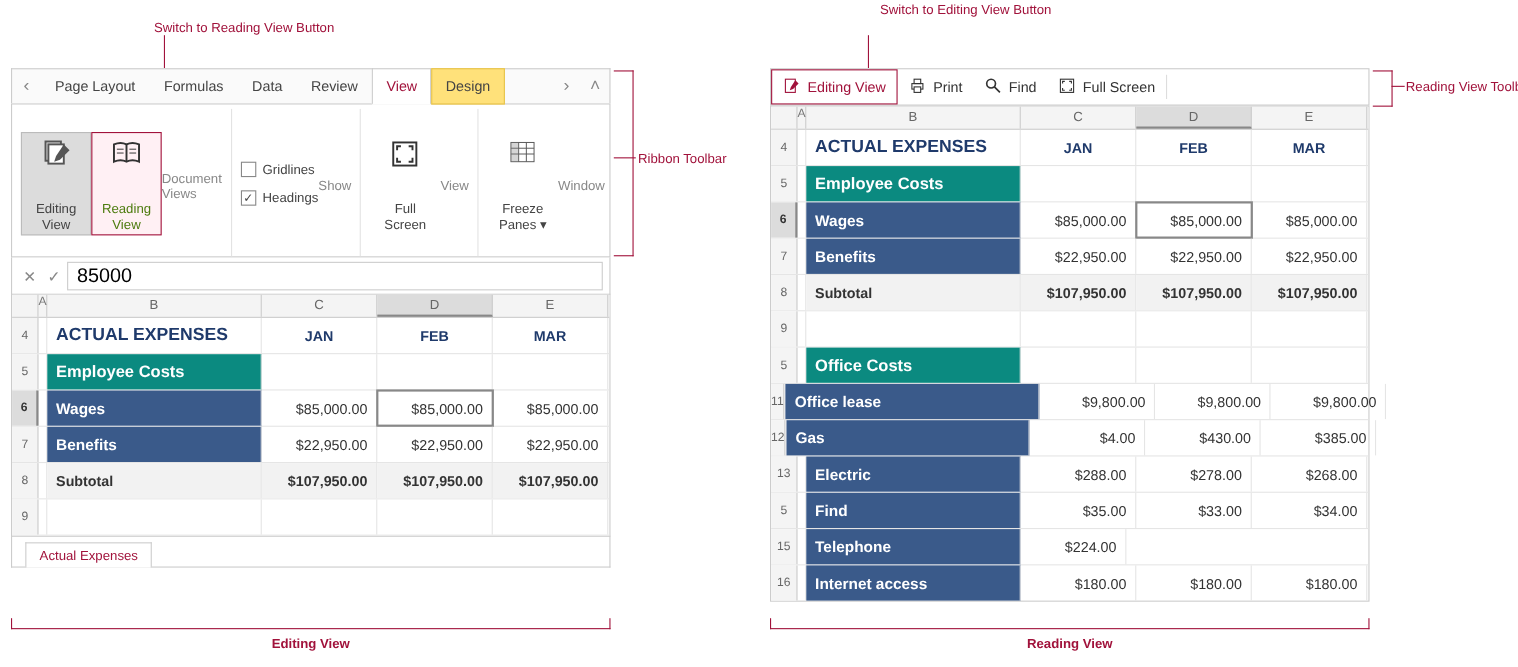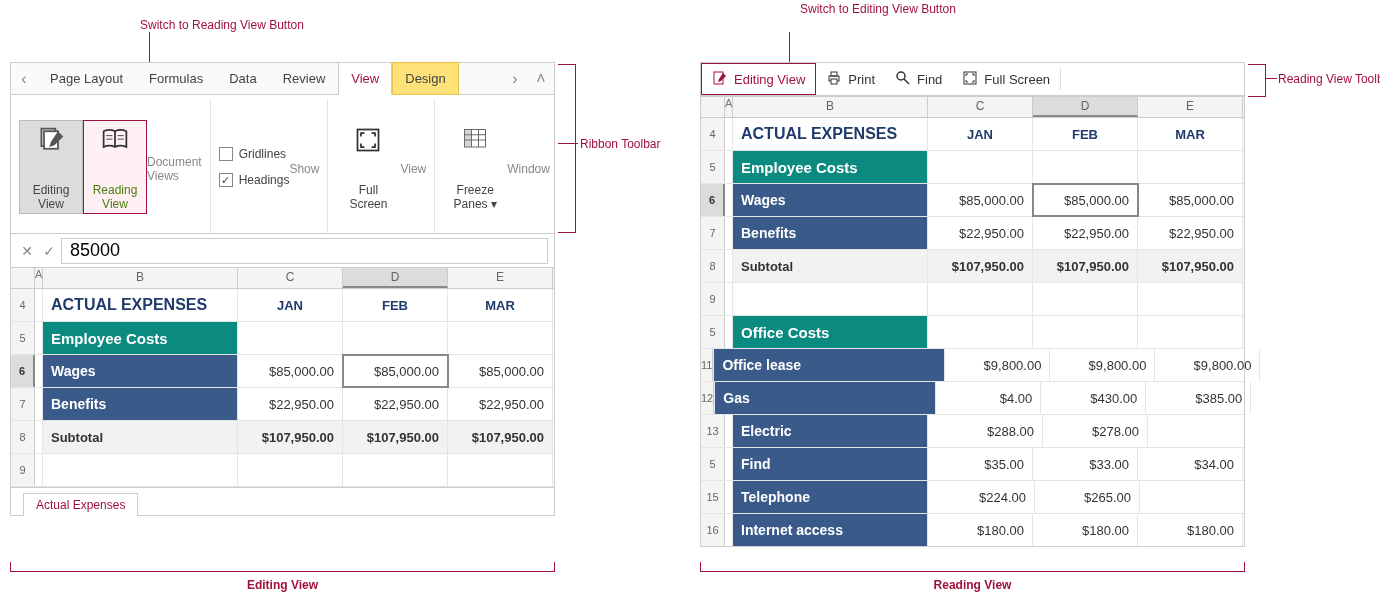--- a/index.html
+++ b/index.html
@@ -482,37 +482,37 @@
         <div class="spA"></div>
       <div class="cell navy" style="width:221px">Gas</div>
       <div class="cell r" style="width:105px">$4.00</div>
       <div class="cell r" style="width:105px">$430.00</div>
       <div class="cell r" style="width:105px">$385.00</div>
     </div>
     <div class="gridrow">
       <div class="rn">13</div>
         <div class="spA"></div>
       <div class="cell navy" style="width:195px">Electric</div>
-      <div class="cell r" style="width:115px">$288.00</div>
+      <div class="cell r" style="width:105px">$288.00</div>
       <div class="cell r" style="width:105px">$278.00</div>
+      <div class="cell r" style="width:105px">$268.00</div>
     </div>
     <div class="gridrow">
       <div class="rn">5</div>
         <div class="spA"></div>
       <div class="cell navy" style="width:195px">Find</div>
       <div class="cell r" style="width:105px">$35.00</div>
       <div class="cell r" style="width:105px">$33.00</div>
       <div class="cell r" style="width:105px">$34.00</div>
     </div>
     <div class="gridrow">
       <div class="rn">15</div>
         <div class="spA"></div>
       <div class="cell navy" style="width:195px">Telephone</div>
-      <div class="cell r" style="width:107px">$224.00</div>
-      <div class="cell r" style="width:105px">$265.00</div>
+      <div class="cell r" style="width:96px">$224.00</div>
     </div>
     <div class="gridrow" style="border-bottom:none">
       <div class="rn">16</div>
         <div class="spA"></div>
       <div class="cell navy" style="width:195px">Internet access</div>
       <div class="cell r" style="width:105px">$180.00</div>
       <div class="cell r" style="width:105px">$180.00</div>
       <div class="cell r" style="width:105px">$180.00</div>
     </div>
   </div>

